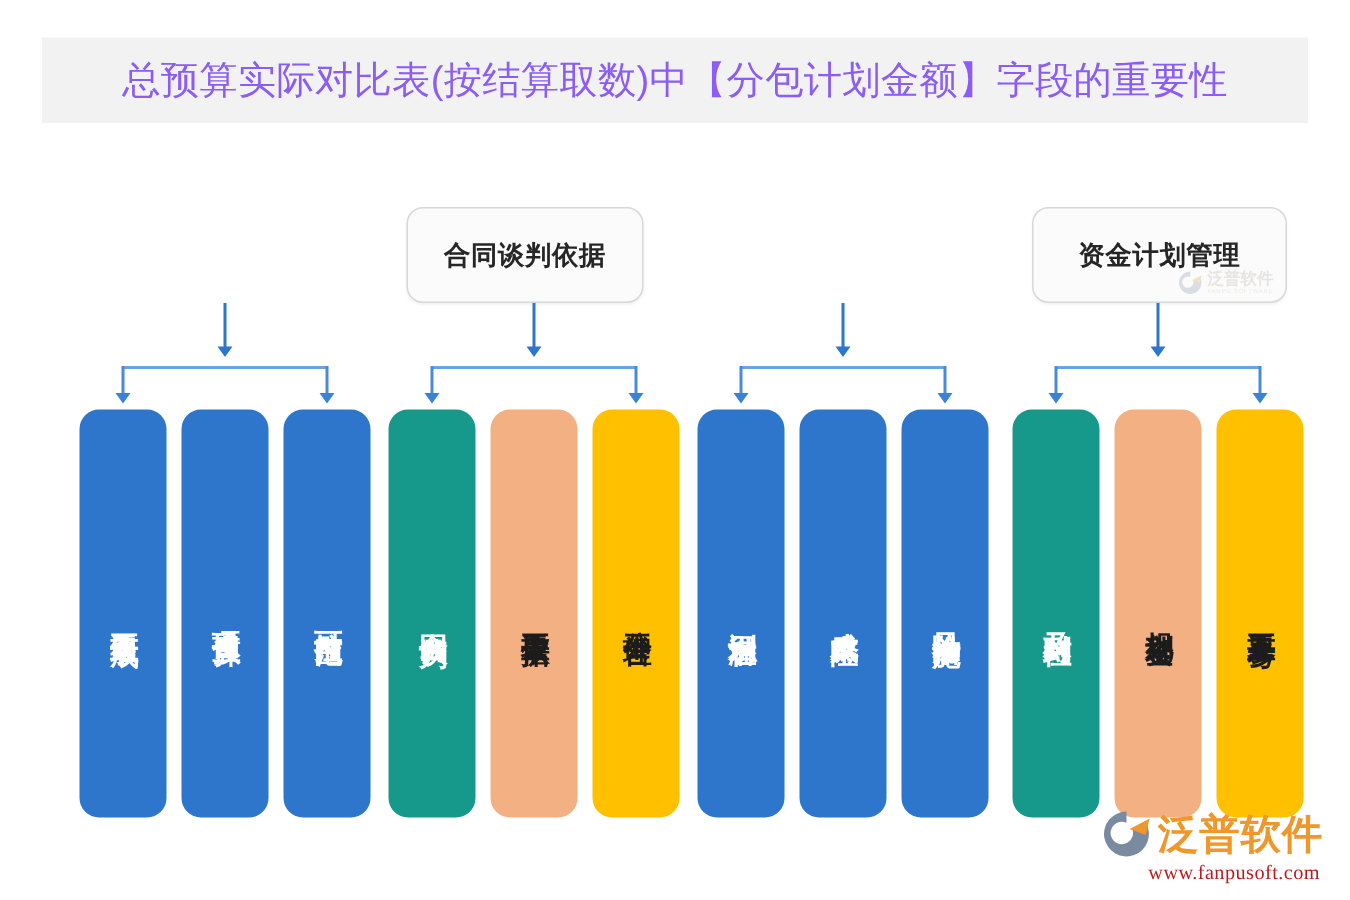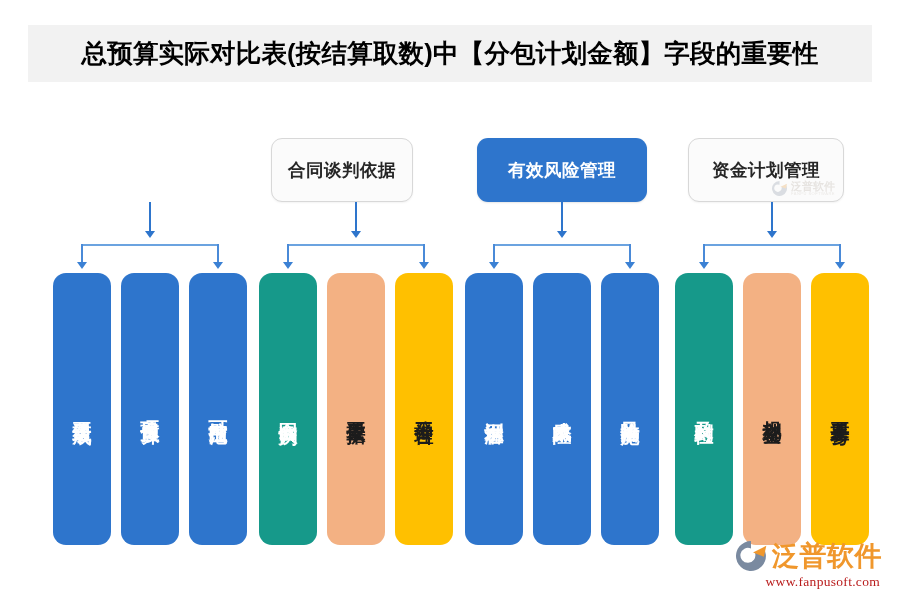--- a/index.html
+++ b/index.html
@@ -28,22 +28,22 @@
     top: 25px;
     width: 844px;
     height: 57px;
     background: #f2f2f2;
     display: flex;
     align-items: center;
     justify-content: center;
   }
   .title-text {
     font-size: 25.5px;
-    font-weight: bold;
-    color: #000000;
+    font-weight: normal;
+    color: #8b5cf6;
     letter-spacing: 0.2px;
     white-space: nowrap;
   }
 
   
   .top-box {
     position: absolute;
     top: 138px;
     height: 64px;
     border-radius: 11px;
@@ -179,29 +179,26 @@
 </head>
 <body>
 
 <div id="canvas">
 
   <div class="title-bar">
     <div class="title-text">总预算实际对比表(按结算取数)中【分包计划金额】字段的重要性</div>
   </div>
 
 
-  <div class="top-box outlined" style="left:271px; width:142px;">
+  <div class="top-box outlined" style="left:271px; width:158px;">
     <span class="top-label">合同谈判依据</span>
   </div>
 
-  <div class="top-box filled" style="left:477px; width:170px;">
-    <span class="top-label">有效风险管理</span>
-  </div>
-
-  <div class="top-box outlined" style="left:688px; width:156px;">
+
+  <div class="top-box outlined" style="left:688px; width:170px;">
     <span class="top-label">资金计划管理</span>
     <span class="box-watermark">
       <svg class="brand-mark" style="width:17px;height:17px;" viewBox="0 0 100 100" aria-hidden="true">
         <path d="M50 6 A44 44 0 1 0 88 28 L62 42 A22 22 0 1 1 50 28 Z" fill="#8f9aa8"></path>
         <path d="M56 40 L94 22 L88 50 Z" fill="#e8a24a"></path>
       </svg>
       <span style="display:flex;flex-direction:column;align-items:flex-start;">
         <span class="wm-text">泛普软件</span>
         <span class="wm-sub">FANPU SOFTWARE</span>
       </span>

